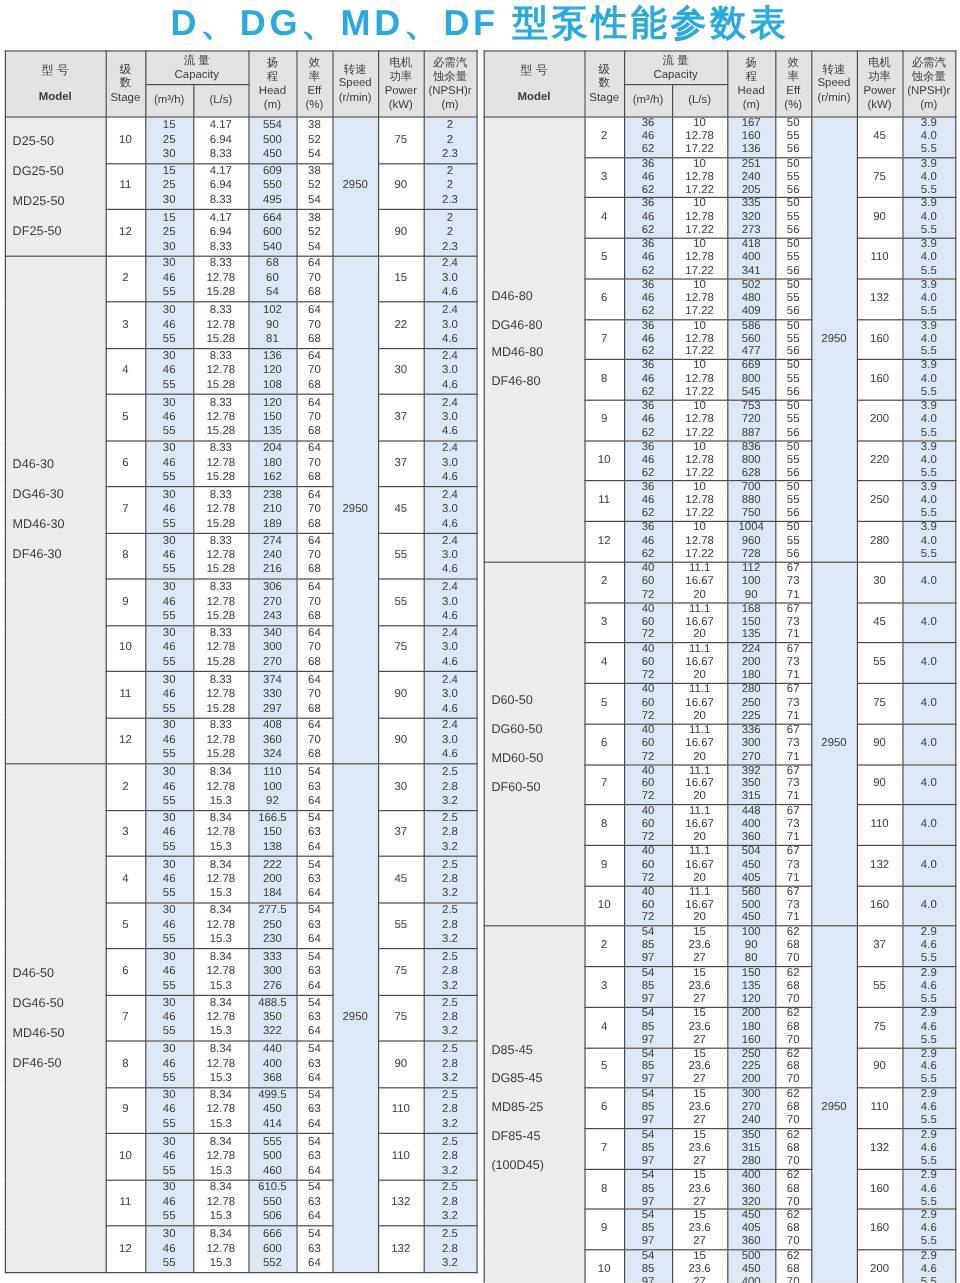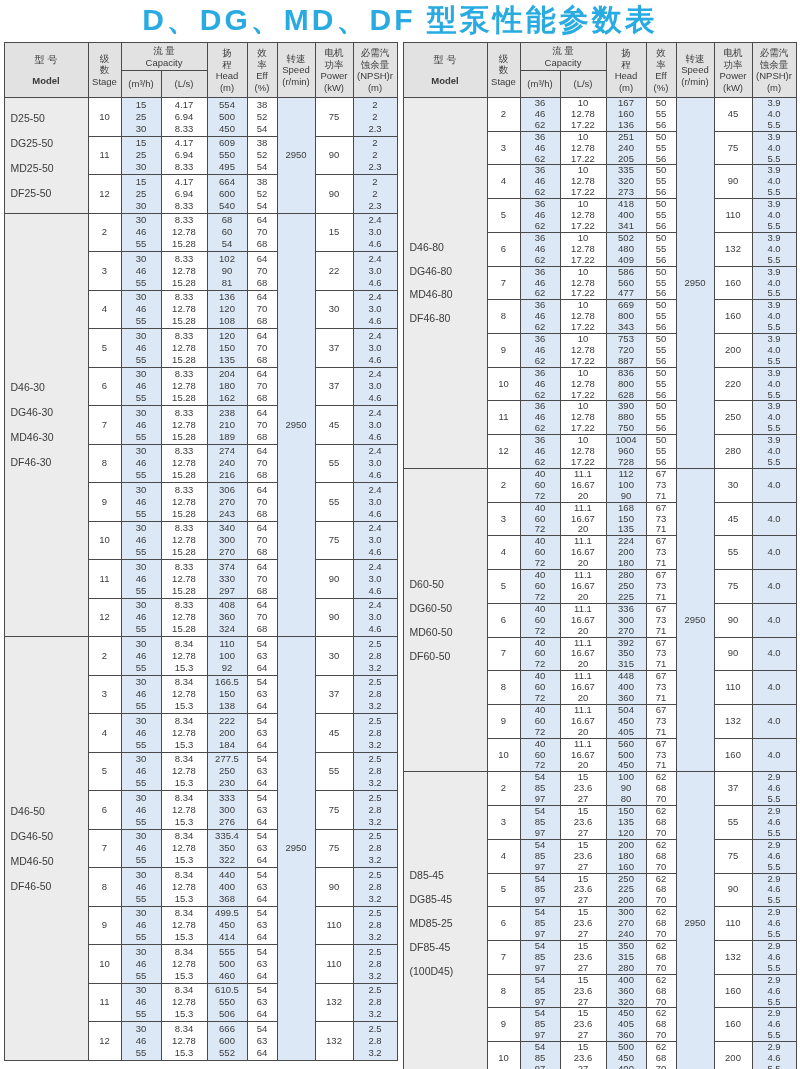--- a/index.html
+++ b/index.html
@@ -778,21 +778,21 @@
               <div>30</div>
               <div>46</div>
               <div>55</div>
             </td>
             <td>
               <div>8.34</div>
               <div>12.78</div>
               <div>15.3</div>
             </td>
             <td class="blue">
-              <div>335.4</div>
+              <div>488.5</div>
               <div>350</div>
               <div>322</div>
             </td>
             <td>
               <div>54</div>
               <div>63</div>
               <div>64</div>
             </td>
             <td>
               <div>75</div>
@@ -1256,21 +1256,21 @@
               <div>62</div>
             </td>
             <td>
               <div>10</div>
               <div>12.78</div>
               <div>17.22</div>
             </td>
             <td class="blue">
               <div>669</div>
               <div>800</div>
-              <div>343</div>
+              <div>545</div>
             </td>
             <td>
               <div>50</div>
               <div>55</div>
               <div>56</div>
             </td>
             <td>
               <div>160</div>
             </td>
             <td class="blue">
@@ -1353,21 +1353,21 @@
               <div>36</div>
               <div>46</div>
               <div>62</div>
             </td>
             <td>
               <div>10</div>
               <div>12.78</div>
               <div>17.22</div>
             </td>
             <td class="blue">
-              <div>390</div>
+              <div>700</div>
               <div>880</div>
               <div>750</div>
             </td>
             <td>
               <div>50</div>
               <div>55</div>
               <div>56</div>
             </td>
             <td>
               <div>250</div>

